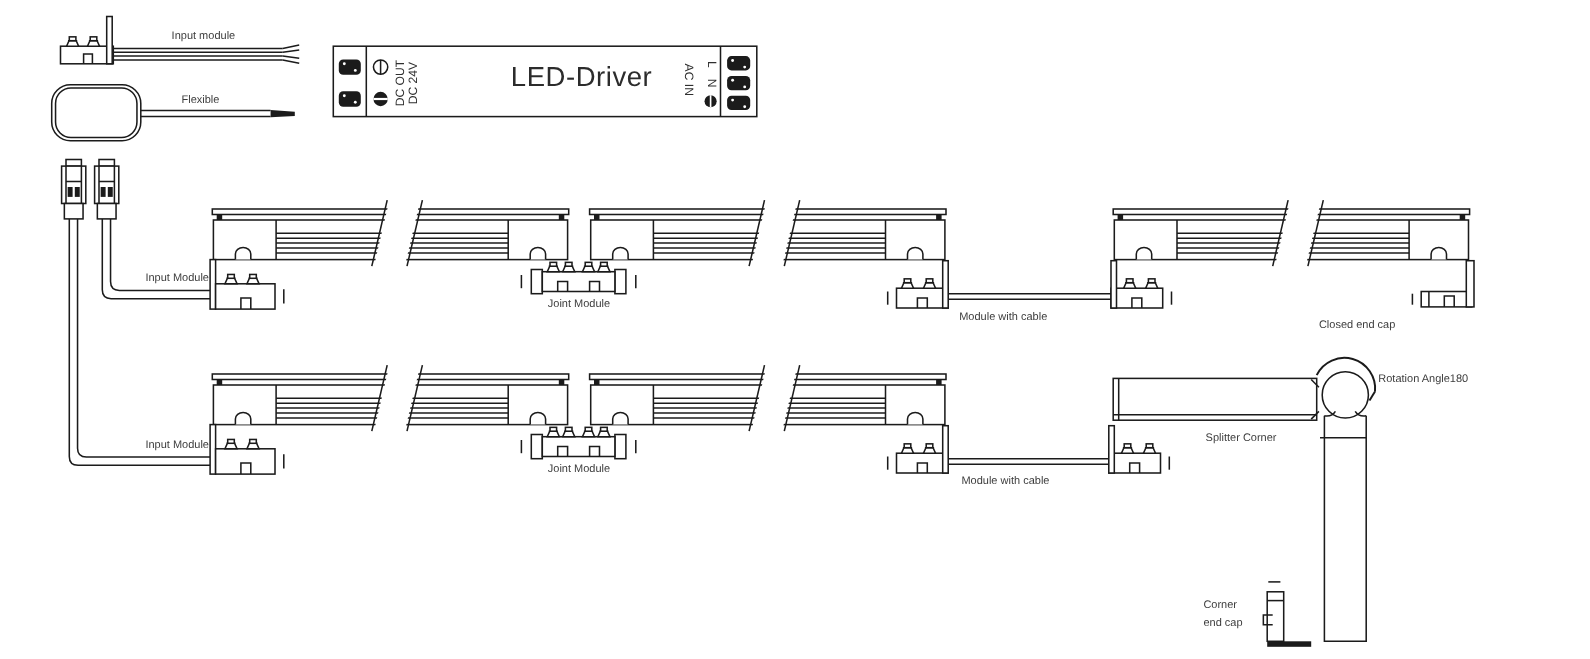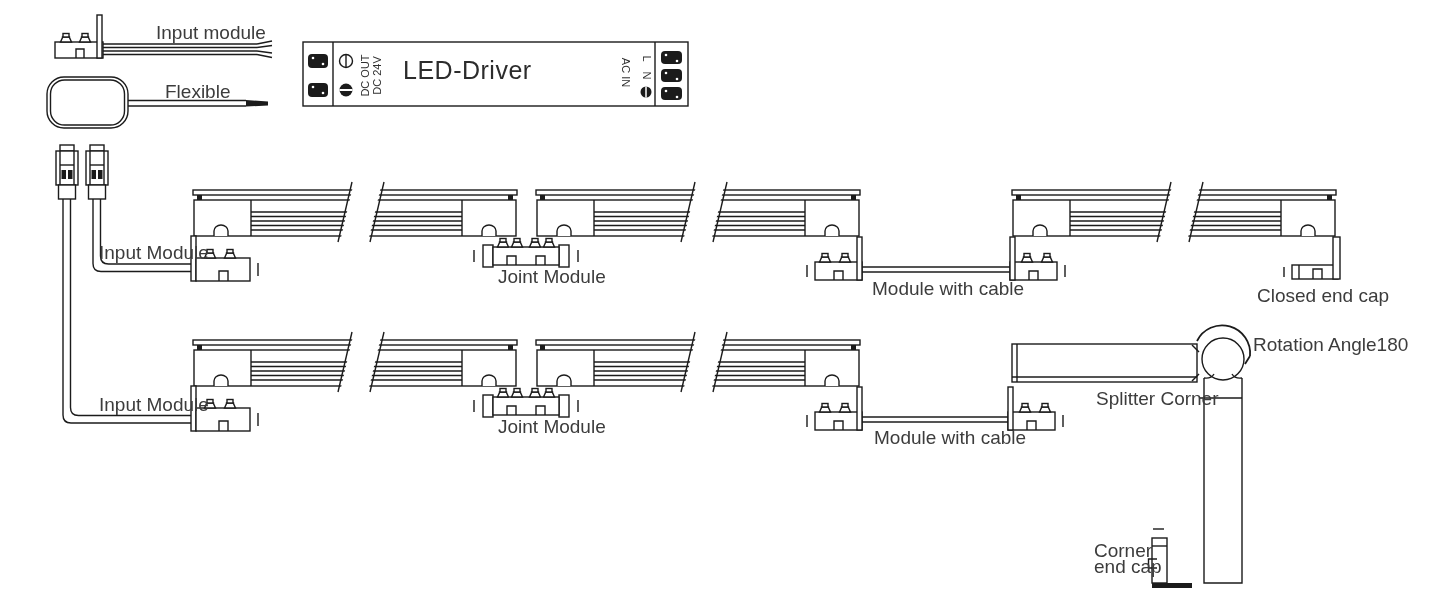--- a/index.html
+++ b/index.html
@@ -1,23 +1,23 @@
 <!DOCTYPE html>
 <html><head>
 <meta charset="utf-8">
 <style>
   html,body{margin:0;padding:0;background:#ffffff;}
   #stage{position:relative;width:1445px;height:599px;background:#ffffff;overflow:hidden;
          font-family:"Liberation Sans",sans-serif;}
   #art{position:absolute;left:0;top:0;}
-  .lbl{position:absolute;font-size:19px;color:#3c3c3c;white-space:nowrap;line-height:15px;}
+  .lbl{position:absolute;font-size:10px;color:#3c3c3c;white-space:nowrap;line-height:15px;}
   .lbl.small{font-size:11px;color:#2f2f2f;}
   .rot-ccw{transform:rotate(-90deg);transform-origin:center center;text-align:center;}
   .rot-cw{transform:rotate(90deg);transform-origin:center center;text-align:center;}
-  .driver-title{font-size:25px;letter-spacing:0.5px;color:#2c2c2c;text-align:left;}
+  .driver-title{font-size:25px;letter-spacing:0.5px;color:#2c2c2c;text-align:right;}
   .two-line span{display:block;}
 </style>
 </head>
 <body>
 
 <div id="stage">
 
 <svg id="art" width="1445" height="599" viewBox="0 0 1445 599">
   <defs>
     <g id="screw">
@@ -248,21 +248,21 @@
 <div class="lbl small rot-cw" style="left:640px;top:51px;width:12px">L</div>
 
 <div class="lbl small rot-cw" style="left:640px;top:68px;width:12px">N</div>
 
 <div class="lbl" style="left:99px;top:245px;width:91px;text-align:right">Input Module</div>
 
 <div class="lbl" style="left:498px;top:269px">Joint Module</div>
 
 <div class="lbl" style="left:872px;top:281px">Module with cable</div>
 
-<div class="lbl" style="left:1257px;top:288px">Closed end cap</div>
+<div class="lbl" style="left:1199px;top:288px">Closed end cap</div>
 
 <div class="lbl" style="left:99px;top:397px;width:91px;text-align:right">Input Module</div>
 
 <div class="lbl" style="left:498px;top:419px">Joint Module</div>
 
 <div class="lbl" style="left:874px;top:430px">Module with cable</div>
 
 <div class="lbl" style="left:1096px;top:391px">Splitter Corner</div>
 
 <div class="lbl" style="left:1253px;top:337px">Rotation Angle180</div>

